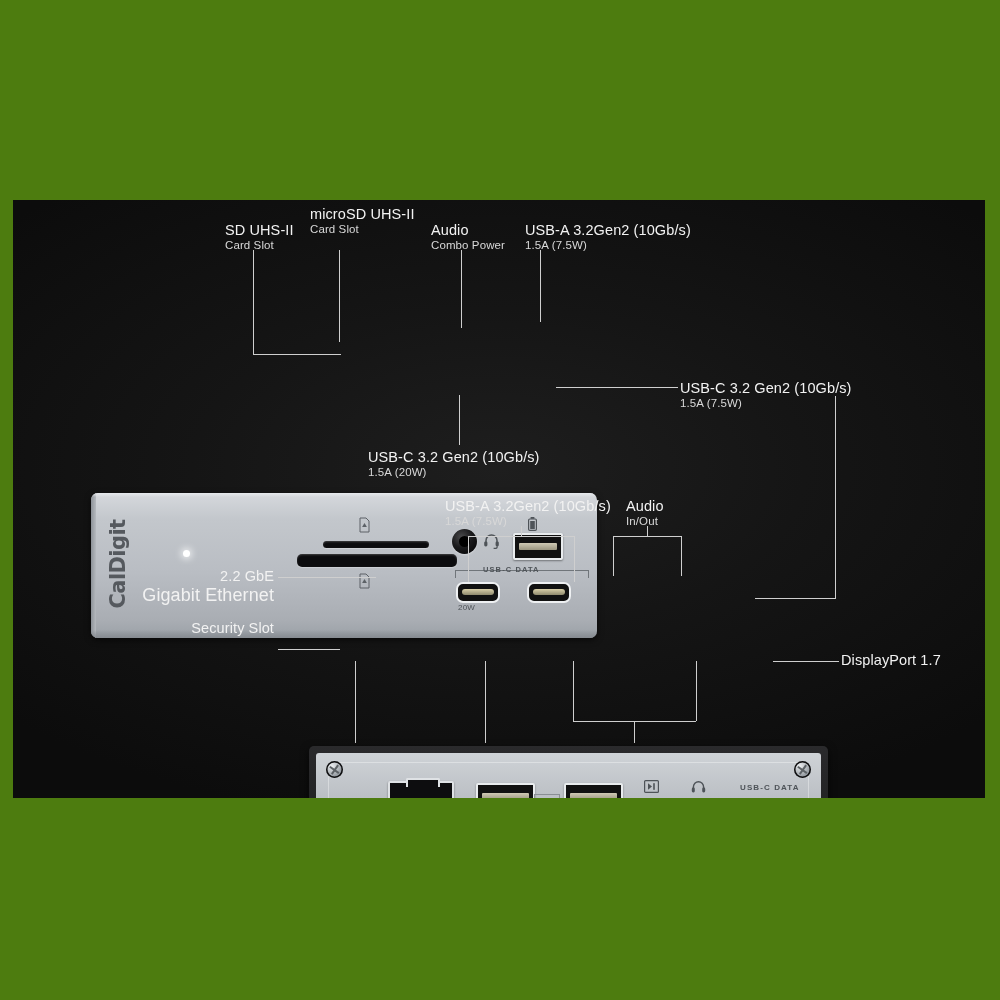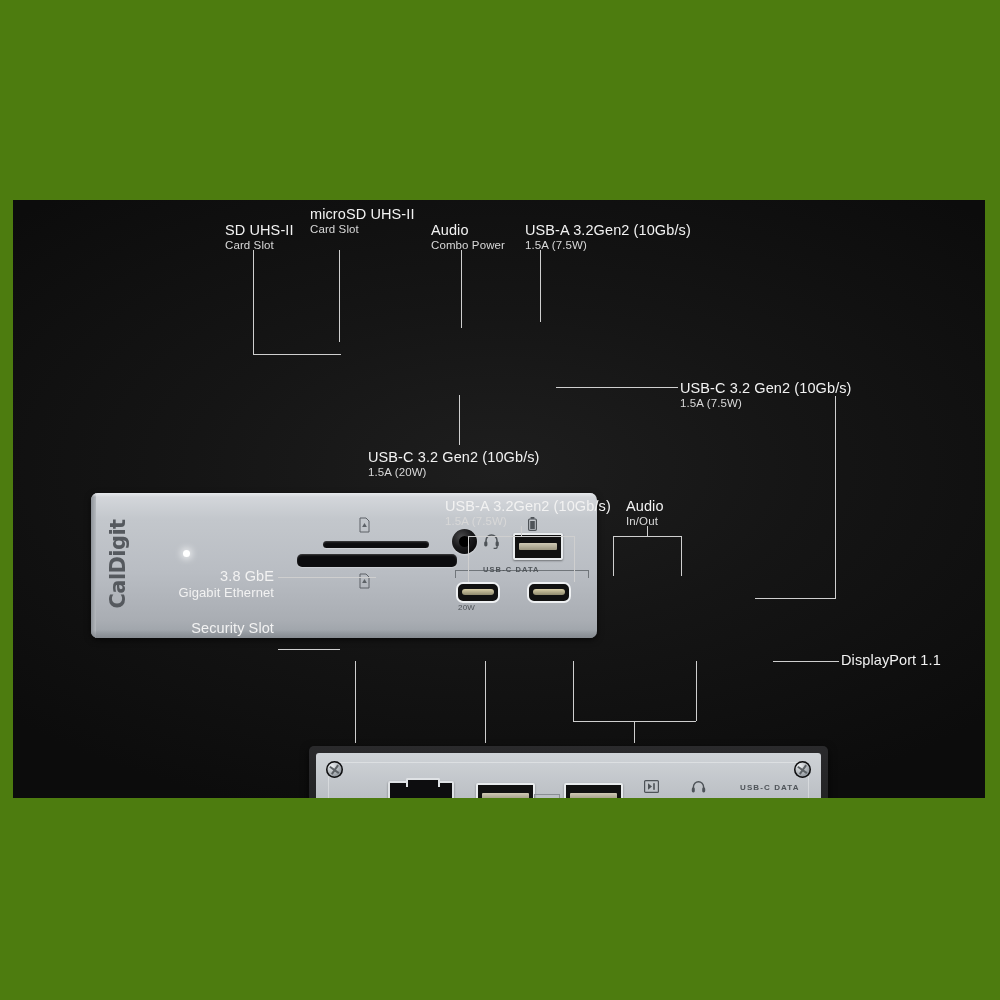--- a/index.html
+++ b/index.html
@@ -187,36 +187,36 @@
     <div class="usbc" style="left:365px;top:89px;width:40px;height:17px;">
       <div class="tongue"></div>
     </div>
     <div class="microL" style="left:367px;top:110px;">20W</div>
     <div class="usbc" style="left:436px;top:89px;width:40px;height:17px;">
       <div class="tongue"></div>
     </div>
   </div>
 
   <div class="cal right" style="left:0px;top:368px;width:261px;">
-    <div class="t1">3.8 GbE</div>
-    <div class="t2" style="font-size:13px;color:#f2f2f2;padding-left:44px;">Gigabit Ethernet</div>
+    <div class="t1">2.2 GbE</div>
+    <div class="t2" style="font-size:18px;color:#f2f2f2;padding-left:44px;">Gigabit Ethernet</div>
   </div>
   <div class="cal right" style="left:0px;top:420px;width:261px;">
     <div class="t1">Security Slot</div>
   </div>
   <div class="cal" style="left:432px;top:298px;">
     <div class="t1">USB-A 3.2Gen2 (10Gb/s)</div>
     <div class="t2">1.5A (7.5W)</div>
   </div>
   <div class="cal" style="left:613px;top:298px;">
     <div class="t1">Audio</div>
     <div class="t2">In/Out</div>
   </div>
   <div class="cal" style="left:828px;top:452px;">
-    <div class="t1">DisplayPort 1.1</div>
+    <div class="t1">DisplayPort 1.7</div>
   </div>
   <div class="cal" style="left:324px;top:546px;">
     <div class="t1">Power</div>
   </div>
   <div class="cal" style="left:386px;top:546px;">
     <div class="t1">Thunderbolt 4 / USB4</div>
     <div class="t2">Host (Up to 98W Charging)</div>
   </div>
   <div class="cal" style="left:556px;top:546px;">
     <div class="t1">Thunderbolt 4 / USB4</div>

